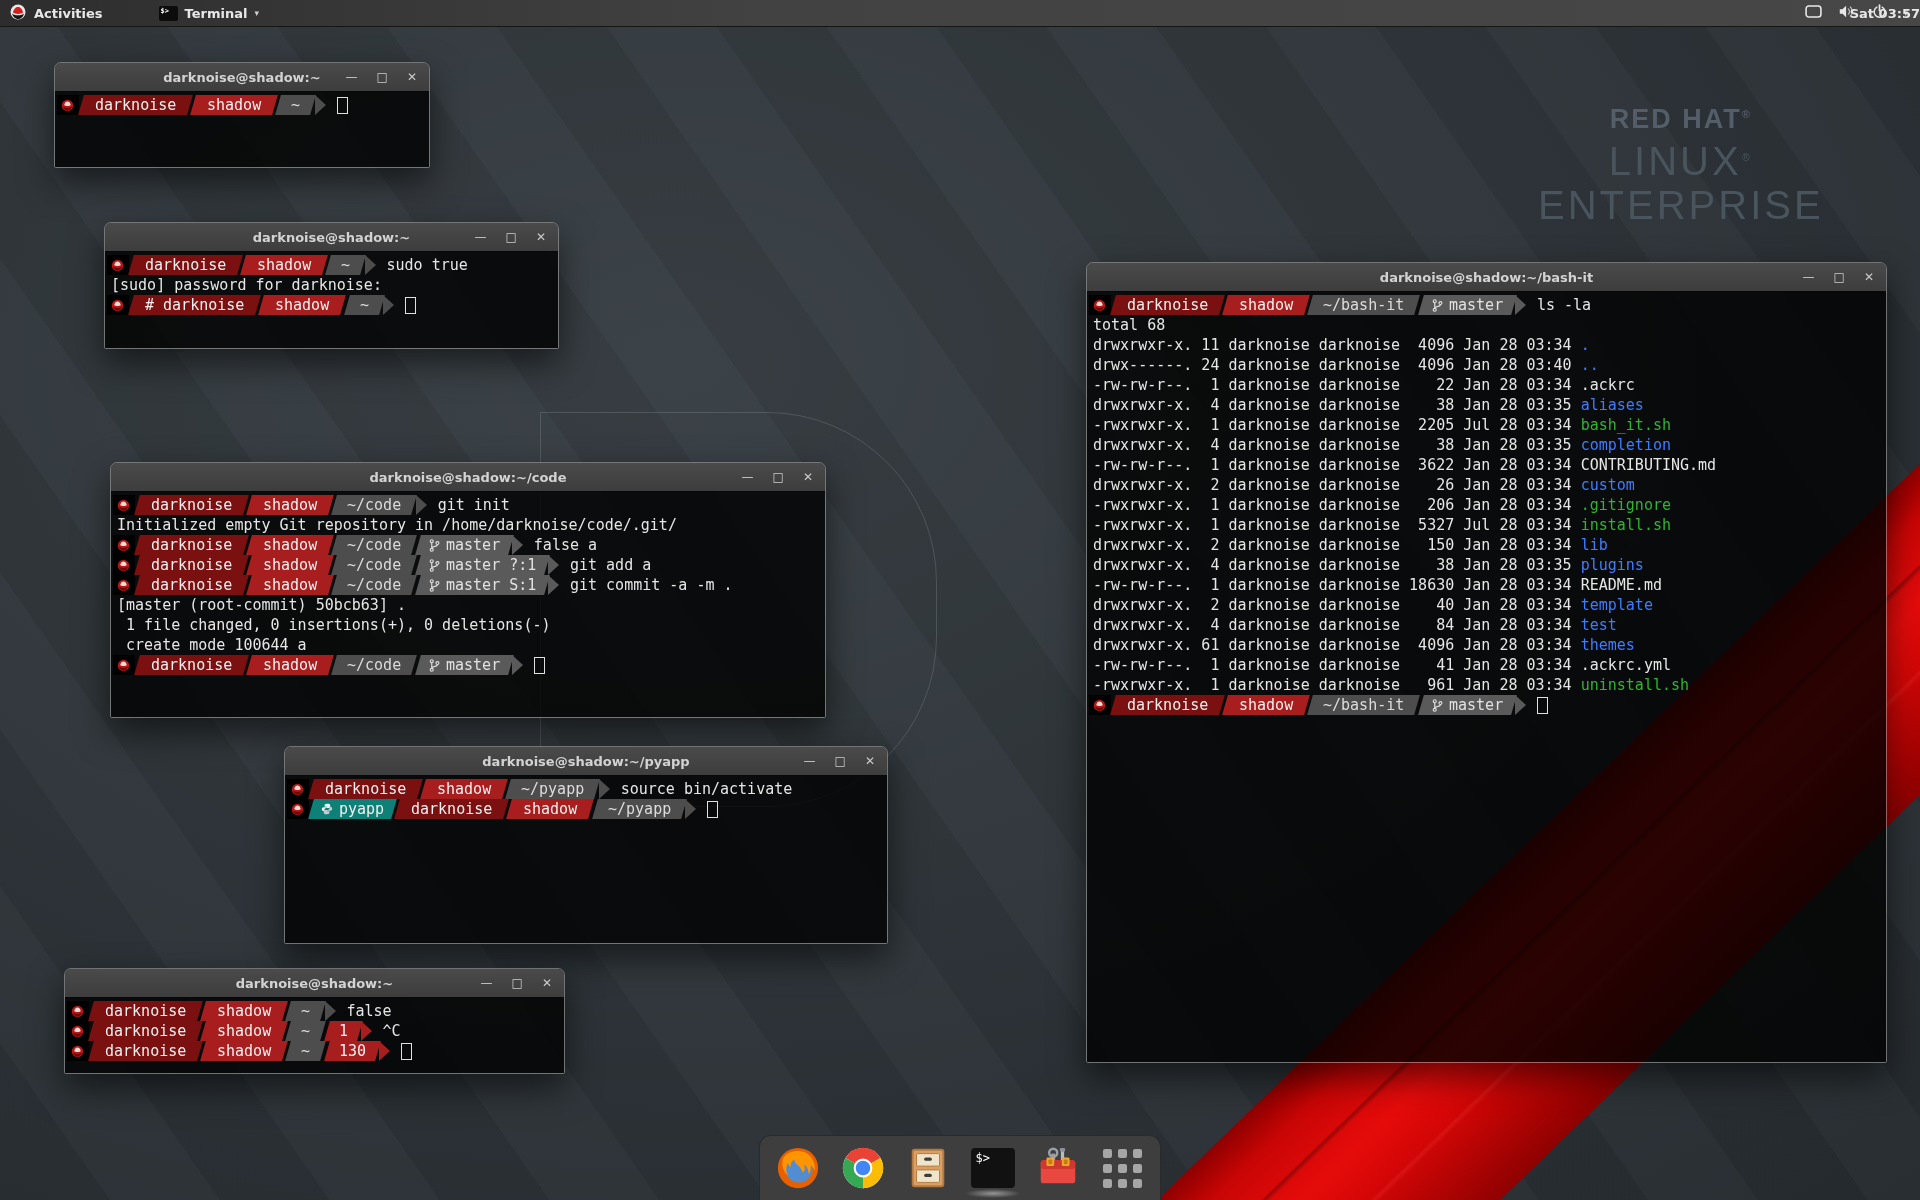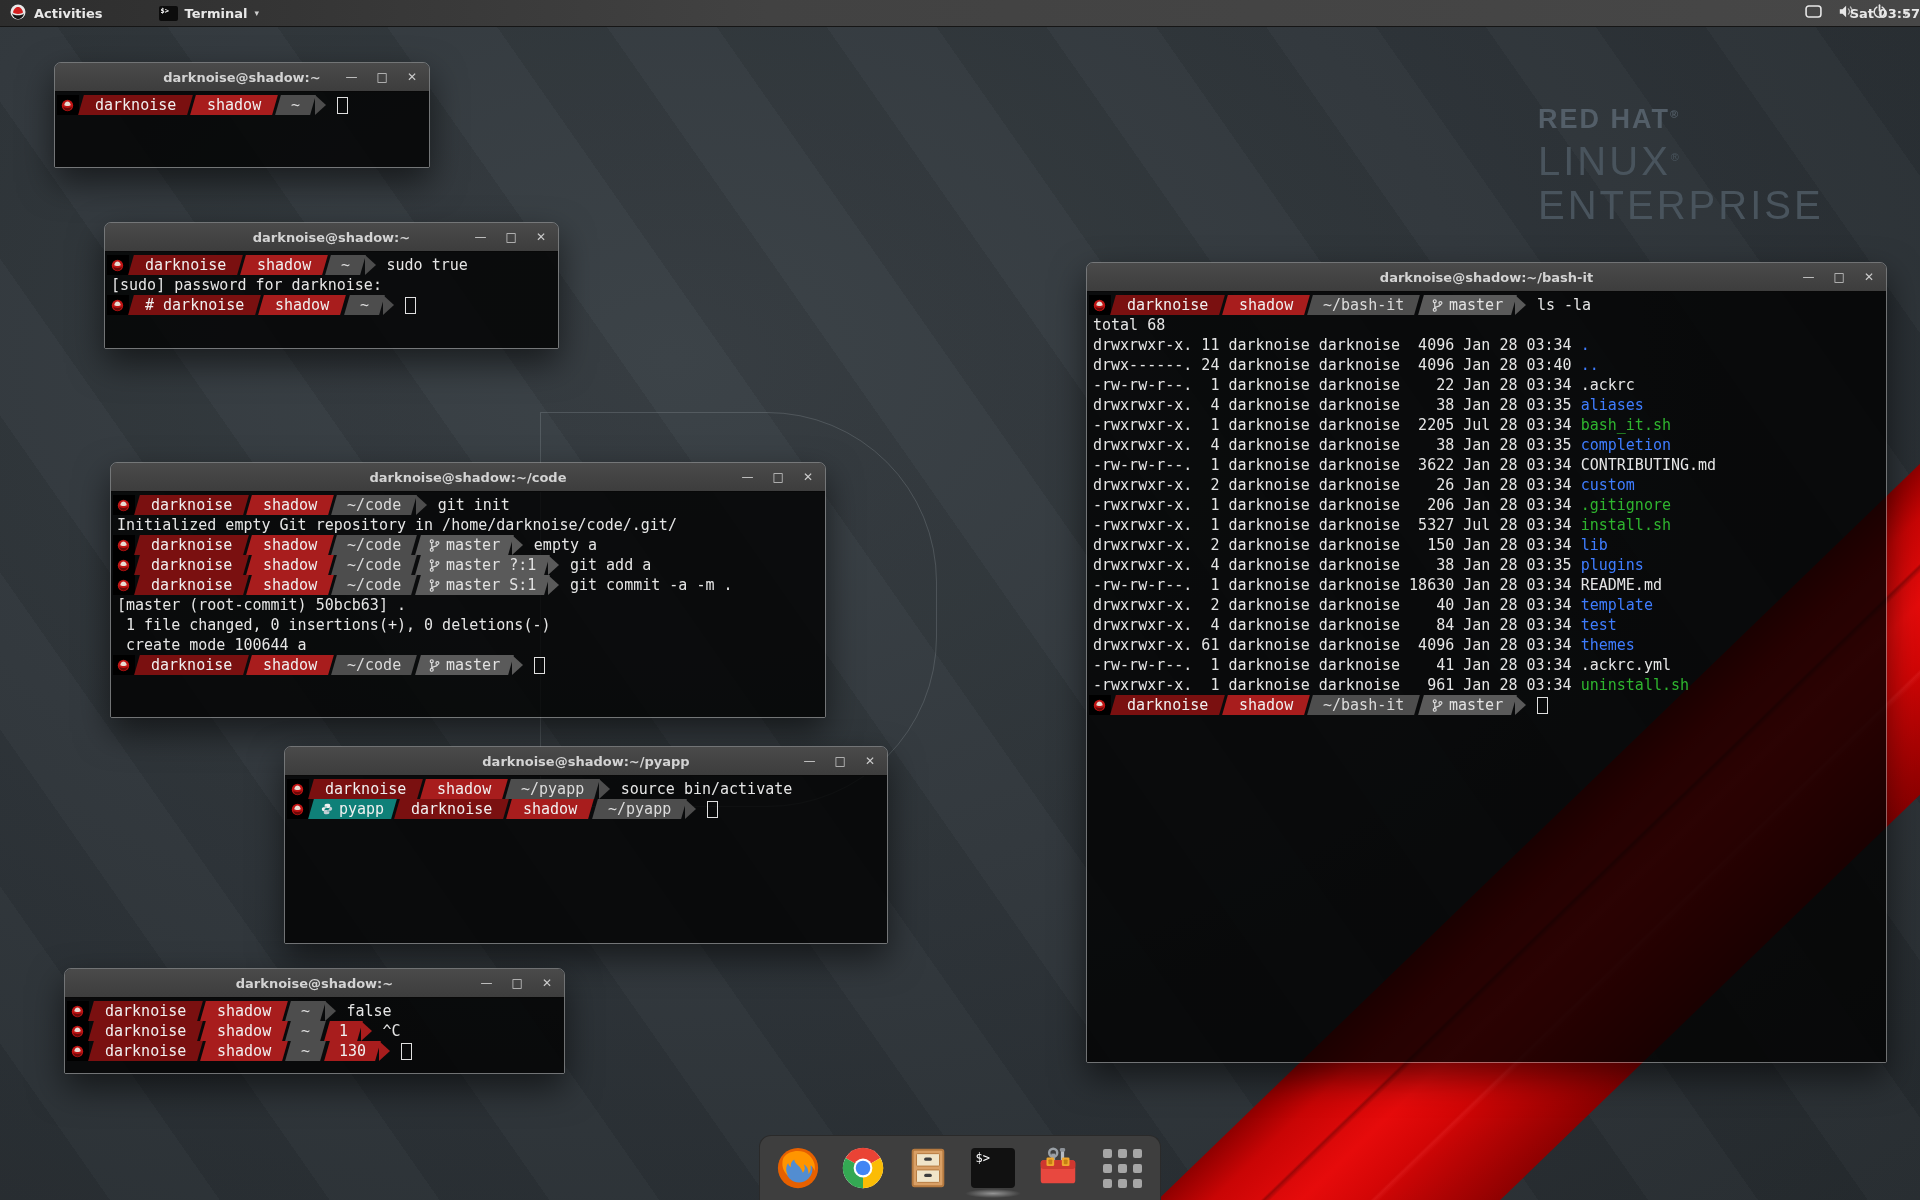--- a/index.html
+++ b/index.html
@@ -14,21 +14,21 @@
   }
   .stripe{position:absolute;width:1550px;height:238px;left:905px;top:742px;
     transform:rotate(-44deg);z-index:1;
     background:linear-gradient(to bottom,#8f0000 0%,#c90505 16%,#e60b0b 42%,#d40606 60%,#8e0101 100%);}
   .stripe:before{content:"";position:absolute;inset:0;
     background:linear-gradient(to bottom,transparent 30%,rgba(0,0,0,.28) 31%,transparent 33%,transparent 62%,rgba(255,80,80,.18) 63%,transparent 65%);}
   .arc{position:absolute;left:540px;top:412px;width:395px;height:393px;z-index:1;
     border:1px solid rgba(185,195,200,0.20);border-radius:0 170px 170px 0;}
 
   
-  #logo{position:absolute;left:1538px;top:104px;z-index:2;color:#4d5861;user-select:none;}
+  #logo{position:absolute;left:1538px;top:104px;z-index:2;color:#4d5861;user-select:none;text-align:center;}
   #logo .brand{font-family:"Liberation Sans",sans-serif;font-weight:bold;font-size:27px;letter-spacing:2px;color:#535e68;}
   #logo .big{font-family:"Liberation Sans",sans-serif;font-weight:normal;font-size:40px;letter-spacing:3px;line-height:44px;color:#49545d;}
   #logo sup{font-size:11px;}
 
   
   #topbar{position:absolute;left:0;top:0;width:1920px;height:26px;z-index:30;
     background:linear-gradient(90deg,#2d2d2d,#424242 40%,#454545 78%,#474747);
     border-bottom:1px solid #161616;display:flex;align-items:center;
     color:#e8e8e8;font-size:13px;font-weight:600;}
   .tb-left{display:flex;align-items:center;gap:8px;padding-left:10px;}
@@ -210,21 +210,21 @@
                     <circle cx="8" cy="8" r="7" fill="#c01414"></circle>
                     <path d="M2.5 9c1.5 2.6 9.5 2.6 11 0-.5 3.4-3.2 5.4-5.5 5.4S3 12.4 2.5 9z" fill="#6d0808"></path>
                     <path d="M4 7.4C4.6 4.6 6.4 3.2 8 3.2s3.4 1.4 4 4.2c-1.4 1.6-6.6 1.6-8 0z" fill="#e8dcd4"></path>
                   </svg></span></i></span><span class="seg seg-user" style="background: rgb(122, 16, 16);"><i><span>darknoise</span></i></span><span class="seg seg-host" style="background: rgb(168, 29, 29);"><i><span>shadow</span></i></span><span class="seg seg-path" style="background: rgb(77, 77, 77);"><i><span>~/code</span></i></span><span class="seg seg-branch" style="background: rgb(90, 90, 90);"><i><span style="display: inline-flex;"><svg viewBox="0 0 12 14" width="11" height="13">
                     <g fill="none" stroke="#dcdcdc" stroke-width="1.3">
                       <circle cx="3" cy="2.3" r="1.6"></circle>
                       <circle cx="3" cy="11.7" r="1.6"></circle>
                       <circle cx="9.2" cy="4.3" r="1.6"></circle>
                       <path d="M3 4v6 M9.2 6c0 3-6.2 1.6-6.2 4"></path>
                     </g>
-                  </svg></span><span>master</span></i></span><span class="parrow" style="border-left-color: rgb(90, 90, 90);"></span></span><span class="cmd">empty a</span></div>
+                  </svg></span><span>master</span></i></span><span class="parrow" style="border-left-color: rgb(90, 90, 90);"></span></span><span class="cmd">false a</span></div>
         <div class="line"><span class="pbar"><span class="seg seg-hat" style="background: rgb(0, 0, 0);"><i><span style="display: inline-flex;"><svg viewBox="0 0 16 16" width="13" height="13">
                     <circle cx="8" cy="8" r="7" fill="#c01414"></circle>
                     <path d="M2.5 9c1.5 2.6 9.5 2.6 11 0-.5 3.4-3.2 5.4-5.5 5.4S3 12.4 2.5 9z" fill="#6d0808"></path>
                     <path d="M4 7.4C4.6 4.6 6.4 3.2 8 3.2s3.4 1.4 4 4.2c-1.4 1.6-6.6 1.6-8 0z" fill="#e8dcd4"></path>
                   </svg></span></i></span><span class="seg seg-user" style="background: rgb(122, 16, 16);"><i><span>darknoise</span></i></span><span class="seg seg-host" style="background: rgb(168, 29, 29);"><i><span>shadow</span></i></span><span class="seg seg-path" style="background: rgb(77, 77, 77);"><i><span>~/code</span></i></span><span class="seg seg-branch" style="background: rgb(90, 90, 90);"><i><span style="display: inline-flex;"><svg viewBox="0 0 12 14" width="11" height="13">
                     <g fill="none" stroke="#dcdcdc" stroke-width="1.3">
                       <circle cx="3" cy="2.3" r="1.6"></circle>
                       <circle cx="3" cy="11.7" r="1.6"></circle>
                       <circle cx="9.2" cy="4.3" r="1.6"></circle>
                       <path d="M3 4v6 M9.2 6c0 3-6.2 1.6-6.2 4"></path>

